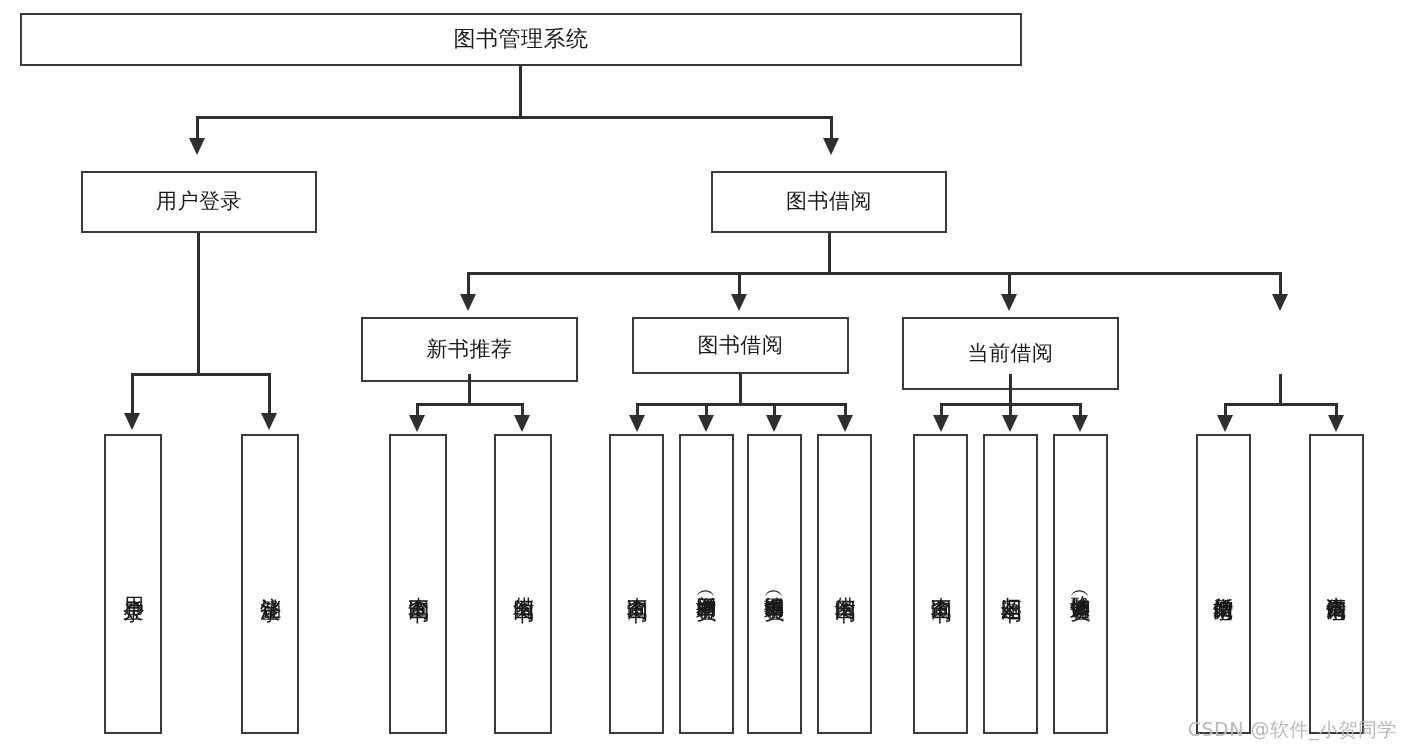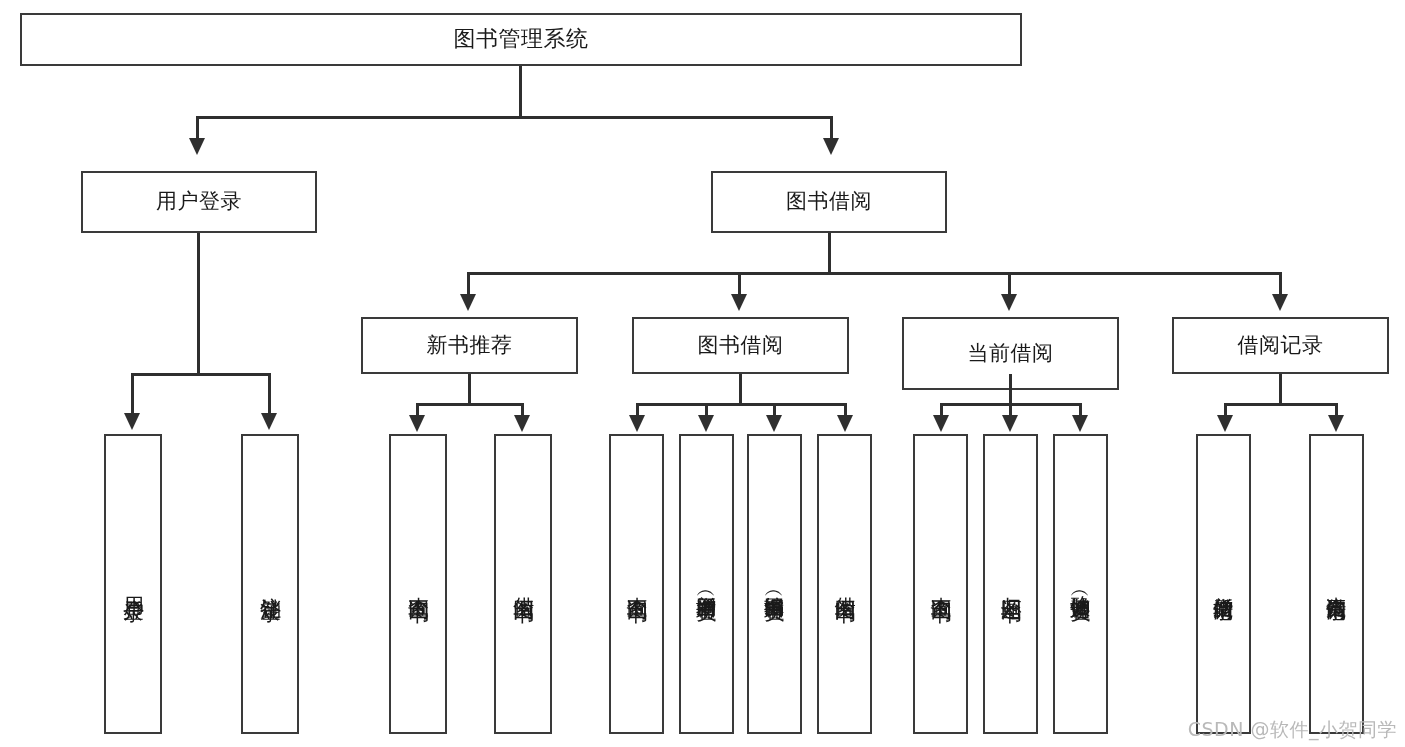--- a/index.html
+++ b/index.html
@@ -124,31 +124,28 @@
   <div class="hline" style="left:467px; top:272px; width:815px; height:3px;"></div>
   <div class="vline" style="left:467px; top:272px; width:3px; height:24px;"></div>
   <div class="arrow" style="left:460px; top:294px;"></div>
   <div class="vline" style="left:738px; top:272px; width:3px; height:24px;"></div>
   <div class="arrow" style="left:731px; top:294px;"></div>
   <div class="vline" style="left:1008px; top:272px; width:3px; height:24px;"></div>
   <div class="arrow" style="left:1001px; top:294px;"></div>
   <div class="vline" style="left:1279px; top:272px; width:3px; height:24px;"></div>
   <div class="arrow" style="left:1272px; top:294px;"></div>
 
-  <div class="node h" style="left:361px; top:317px; width:217px; height:57px;">
+  <div class="node h" style="left:361px; top:317px; width:217px; height:65px;">
     <span class="label">新书推荐</span>
   </div>
   <div class="node h" style="left:632px; top:317px; width:217px; height:57px;">
     <span class="label">图书借阅</span>
   </div>
   <div class="node h" style="left:902px; top:317px; width:217px; height:73px;">
     <span class="label">当前借阅</span>
-  </div>
-  <div class="node h" style="left:1172px; top:317px; width:217px; height:57px;">
-    <span class="label">借阅记录</span>
   </div>
 
   <div class="vline" style="left:468px; top:374px; width:3px; height:32px;"></div>
   <div class="hline" style="left:416px; top:403px; width:108px; height:3px;"></div>
   <div class="vline" style="left:416px; top:403px; width:3px; height:14px;"></div>
   <div class="arrow" style="left:409px; top:415px;"></div>
   <div class="vline" style="left:521px; top:403px; width:3px; height:14px;"></div>
   <div class="arrow" style="left:514px; top:415px;"></div>
 
   <div class="vline" style="left:739px; top:374px; width:3px; height:32px;"></div>

